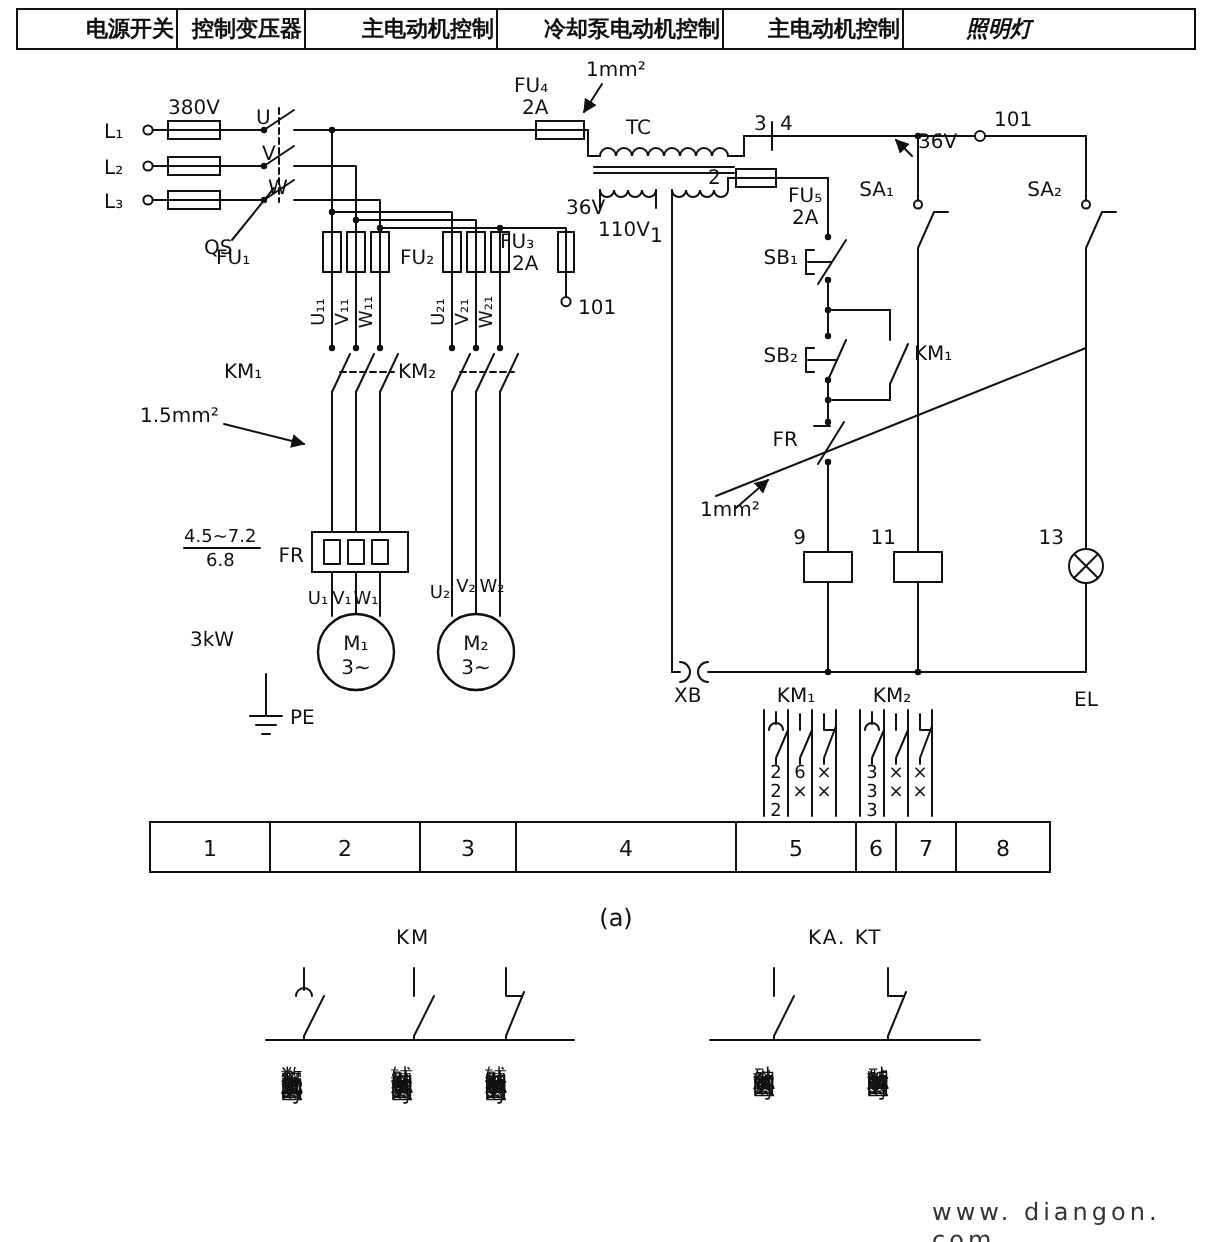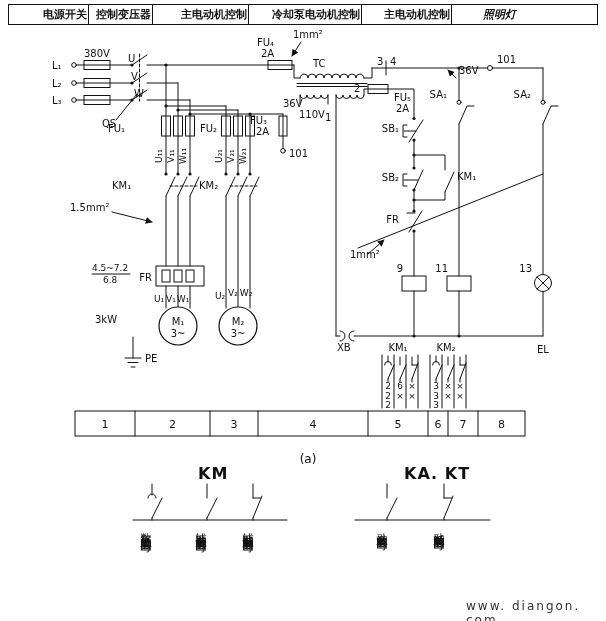--- a/index.html
+++ b/index.html
@@ -9,21 +9,21 @@
   .hcell{border-right:1px solid #111;text-align:right;font-size:11px;font-weight:bold;
          padding:3px 1px 2px 0;line-height:14px;box-sizing:border-box;white-space:nowrap;overflow:hidden;}
   .hcell:last-child{border-right:none;}
   svg.schem{position:absolute;left:0;top:28px;}
   svg text{font-family:"DejaVu Sans","Liberation Sans",sans-serif;fill:#111;stroke:none;}
   .st{stroke:#111;stroke-width:1;fill:none;stroke-linecap:round;}
   .dash{stroke-dasharray:3,2;}
   .dot{fill:#111;stroke:none;}
   .term{fill:#fff;stroke:#111;stroke-width:1;}
   .caption{position:absolute;left:284px;top:452px;width:48px;text-align:center;font-size:12px;}
-  .lg-title{position:absolute;top:464px;font-size:16px;font-weight:bold;letter-spacing:1px;}
+  .lg-title{position:absolute;top:464px;font-size:10px;font-weight:normal;letter-spacing:1px;}
   .lg-sym-svg{position:absolute;left:0;top:482px;}
   .vtext{position:absolute;top:524px;writing-mode:vertical-lr;text-orientation:upright;
          font-size:11px;line-height:14px;letter-spacing:1px;height:72px;}
   .vtext.short{height:58px;}
   .watermark{position:absolute;left:466px;top:599px;font-size:12px;letter-spacing:2px;color:#333;}
 </style>
 </head>
 <body>
 
 <div class="page">

